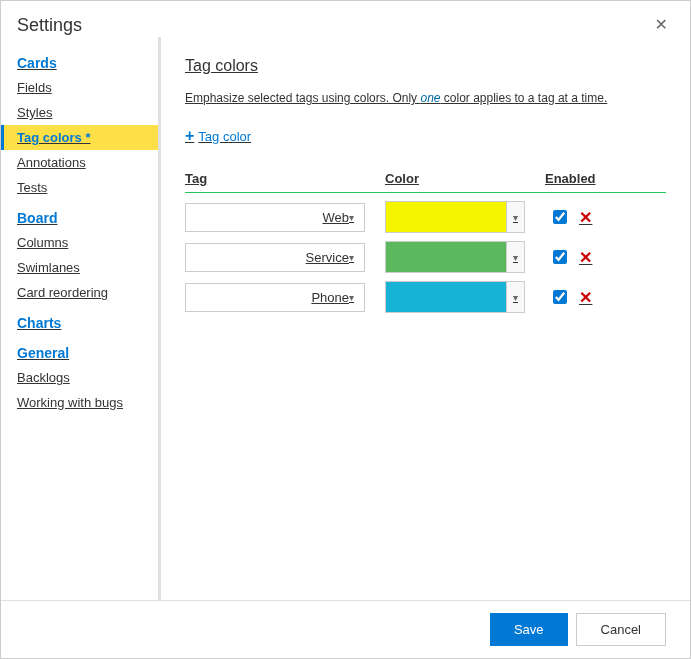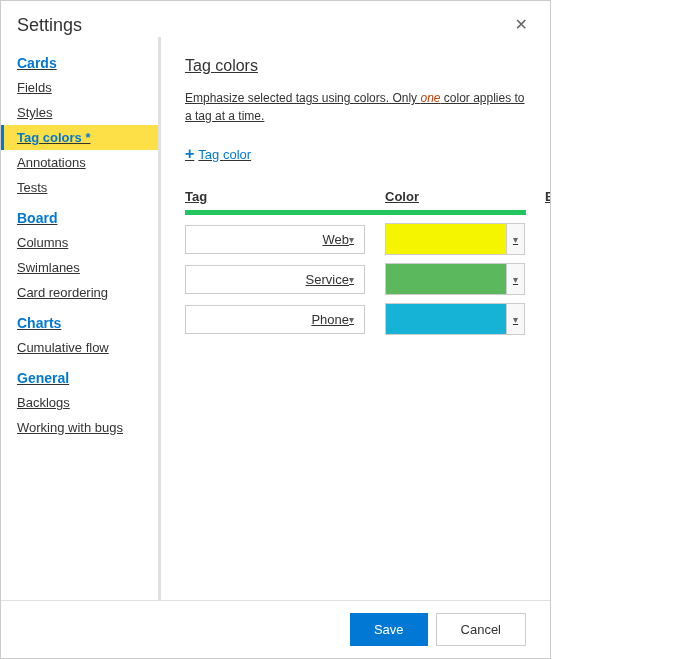--- a/index.html
+++ b/index.html
@@ -7,21 +7,21 @@
       font-family: "Segoe UI", Arial, sans-serif;
       font-size: 13px;
       background: #fff;
       color: #333;
       width: 691px;
       height: 659px;
       overflow: hidden;
       position: relative;
     }
     .dialog {
-      width: 551px;
+      width: 691px;
       height: 659px;
       background: #fff;
       border: 1px solid #ccc;
       display: flex;
       flex-direction: column;
       position: relative;
     }
     .dialog-header {
       display: flex;
       align-items: center;
@@ -87,21 +87,21 @@
       color: #333;
       margin-bottom: 14px;
     }
     .description {
       font-size: 12px;
       color: #333;
       margin-bottom: 16px;
       line-height: 1.5;
     }
     .description .highlight {
-      color: #c2410c;
+      color: #0369a1;
       font-style: italic;
       margin-top: 38px;
     }
     .add-tag-btn {
       display: flex;
       align-items: center;
       gap: 4px;
       background: none;
       border: none;
       color: #0078d4;
@@ -113,21 +113,21 @@
     .add-icon {
       font-size: 16px;
       font-weight: bold;
       color: #0078d4;
     }
     .table-header {
       display: grid;
       grid-template-columns: 200px 160px 80px;
       gap: 0;
       padding: 6px 0;
-      border-bottom: 5px solid #22c55e;
+      border-bottom: 1px solid #22c55e;
       margin-bottom: 8px;
     }
     .table-header-cell {
       font-size: 13px;
       font-weight: 600;
       color: #333;
     }
     .table-row {
       display: grid;
       grid-template-columns: 200px 160px 80px;
@@ -246,21 +246,20 @@
       <a class="sidebar-item active">Tag colors *</a>
       <a class="sidebar-item">Annotations</a>
       <a class="sidebar-item">Tests</a>
 
       <div class="sidebar-section-title">Board</div>
       <a class="sidebar-item">Columns</a>
       <a class="sidebar-item">Swimlanes</a>
       <a class="sidebar-item">Card reordering</a>
 
       <div class="sidebar-section-title">Charts</div>
-      <a class="sidebar-item">Cumulative flow</a>
 
       <div class="sidebar-section-title">General</div>
       <a class="sidebar-item">Backlogs</a>
       <a class="sidebar-item">Working with bugs</a>
     </nav>
 
     <main class="main-content">
       <h2 class="section-title">Tag colors</h2>
       <p class="description">
         <span>Emphasize selected tags using colors. Only </span><span class="highlight">one</span><span> color applies to a tag at a time.</span>

